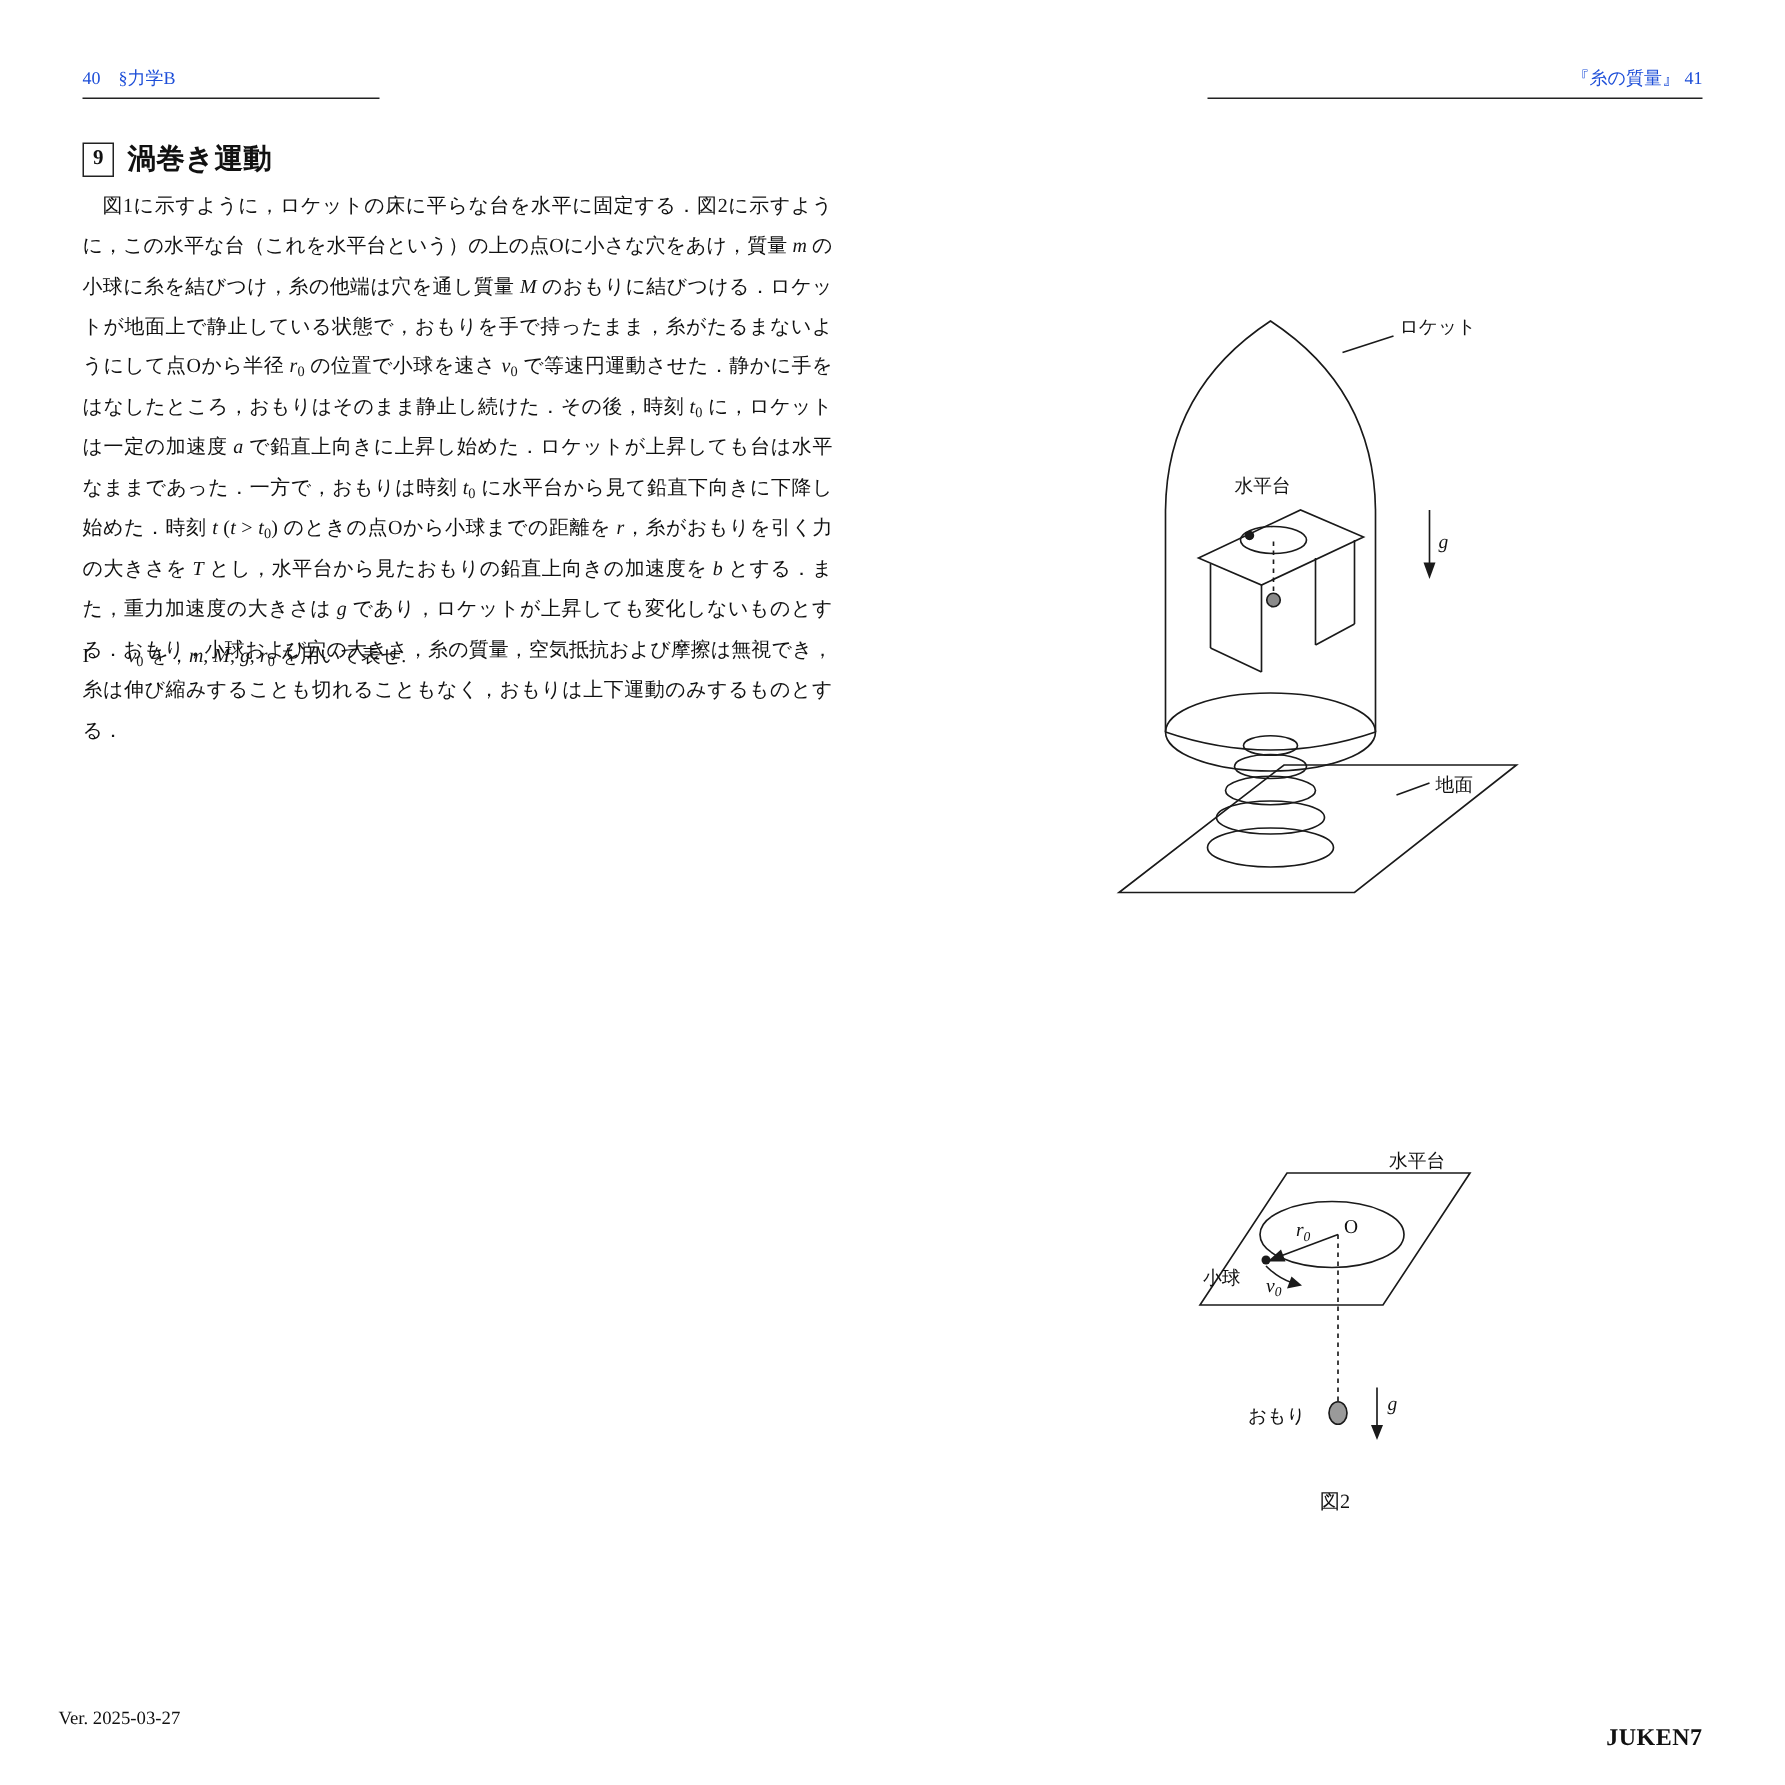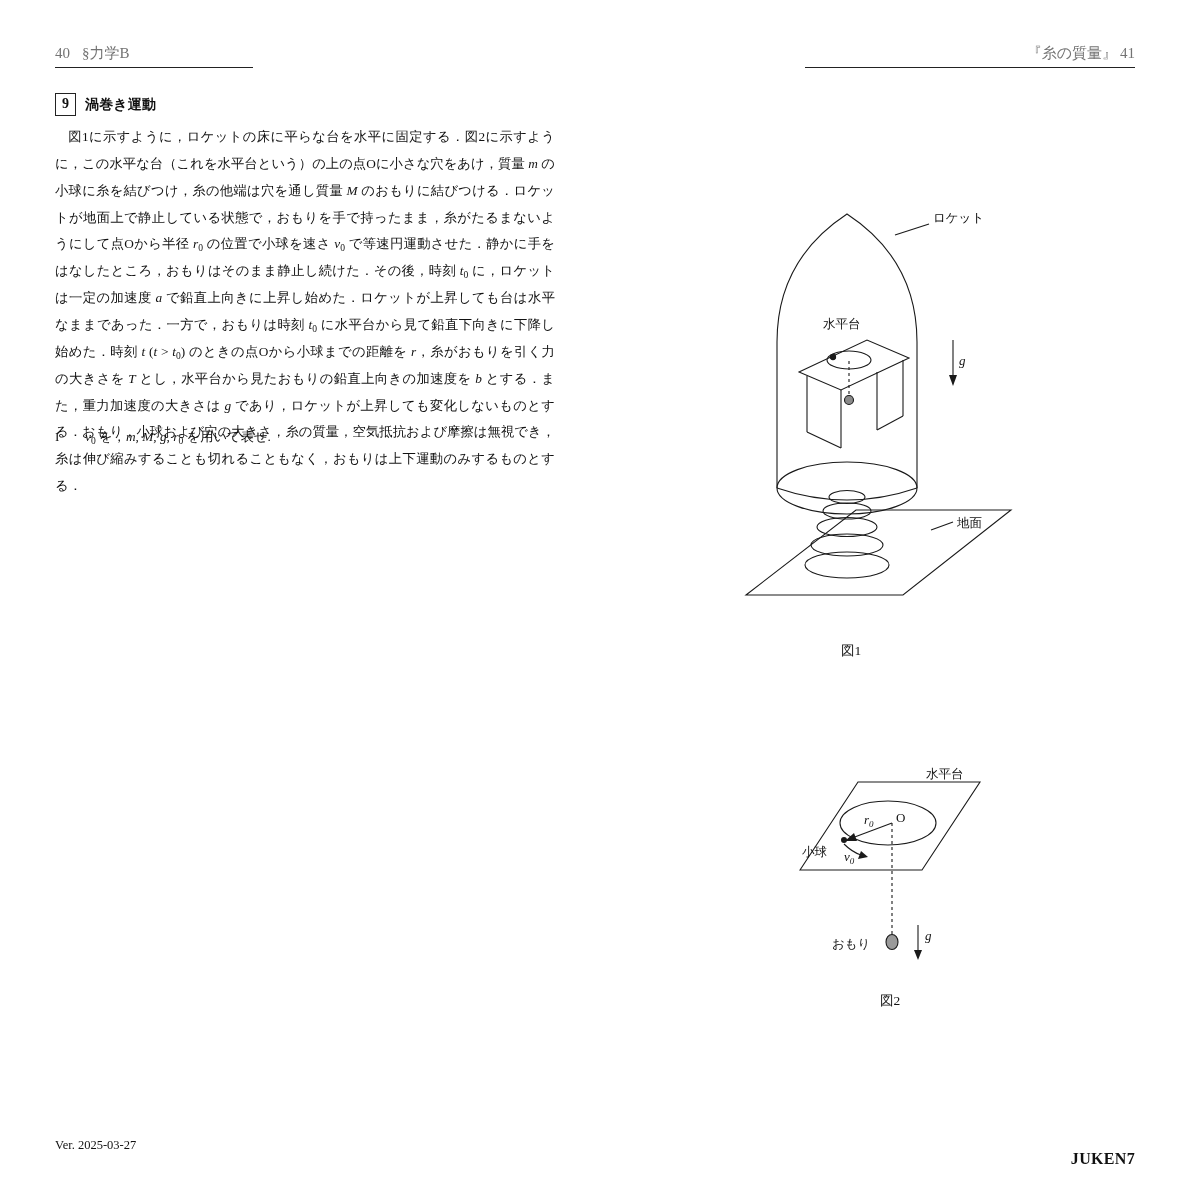--- a/index.html
+++ b/index.html
@@ -13,22 +13,22 @@
     position: relative;
     font-family: "Liberation Serif", "DejaVu Serif", serif;
     color: #111111;
     overflow: hidden;
   }
 
   
   .header {
     position: absolute;
     top: 44px;
-    font-size: 15px;
-    color: #737373;
+    font-size: 12px;
+    color: #1d4ed8;
   }
   .header-left {
     left: 55px;
     width: 500px;
   }
   .header-right {
     right: 55px;
     width: 500px;
     text-align: right;
   }
@@ -54,21 +54,21 @@
   .section-num {
     border: 1.2px solid #222;
     width: 19px;
     height: 21px;
     line-height: 20px;
     text-align: center;
     font-size: 14px;
     font-weight: 700;
   }
   .section-title {
-    font-size: 14px;
+    font-size: 19px;
     font-weight: 700;
     letter-spacing: .01em;
   }
 
   
   .body-text {
     position: absolute;
     left: 55px;
     top: 124px;
     width: 500px;
@@ -102,21 +102,21 @@
     text-align: center;
     font-size: 13.5px;
     margin-top: 2px;
   }
   #fig1 { left: 681px; top: 200px; width: 420px; }
   #fig2 { left: 740px; top: 760px; width: 360px; }
 
   
   .footer-left {
     position: absolute;
-    left: 55px;
+    left: 39px;
     bottom: 37px;
     font-size: 12.5px;
   }
   .footer-right {
     position: absolute;
     right: 55px;
     bottom: 22px;
     font-size: 16px;
     font-weight: 700;
     letter-spacing: .02em;
@@ -192,21 +192,20 @@
 
       <path d="M214 35 L248 24"></path>
 
       <path d="M250 330 L272 322"></path>
     </g>
     <text class="lbl" x="252" y="22">ロケット</text>
     <text class="lbl" x="142" y="128">水平台</text>
     <text class="lbl" x="276" y="327">地面</text>
     <text class="lbl-s" x="278" y="165">g</text>
   </svg>
-  <div class="fig-caption" style="width:340px;">図1</div>
 </div>
 
 <div class="fig" id="fig2">
   <svg width="360" height="230" viewBox="0 0 360 230">
     <g fill="none" stroke="#1a1a1a" stroke-width="1.1">
 
       <path d="M60 110 L118 22 L240 22 L182 110 Z"></path>
 
       <ellipse cx="148" cy="63" rx="48" ry="22"></ellipse>
 

